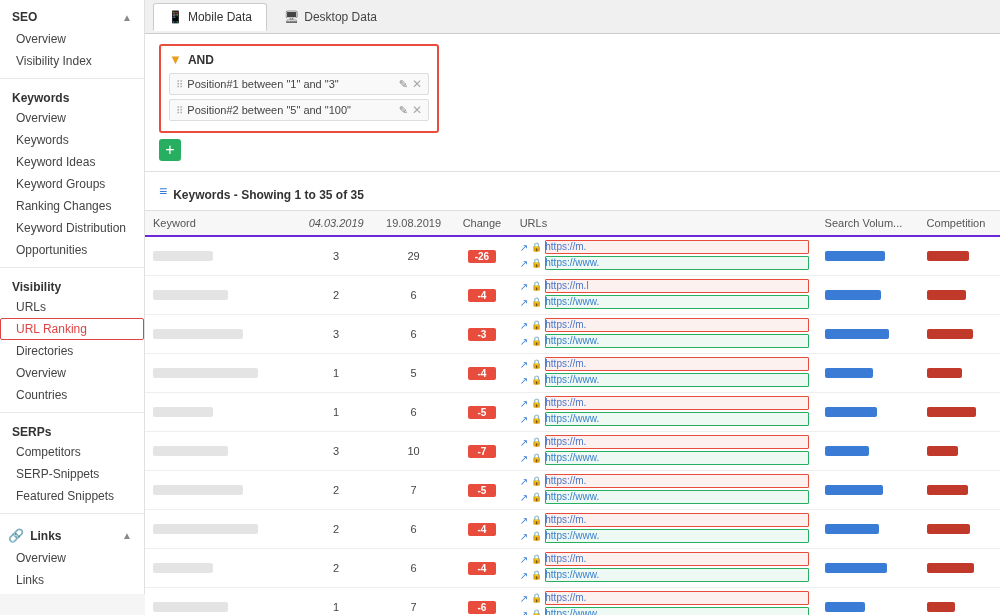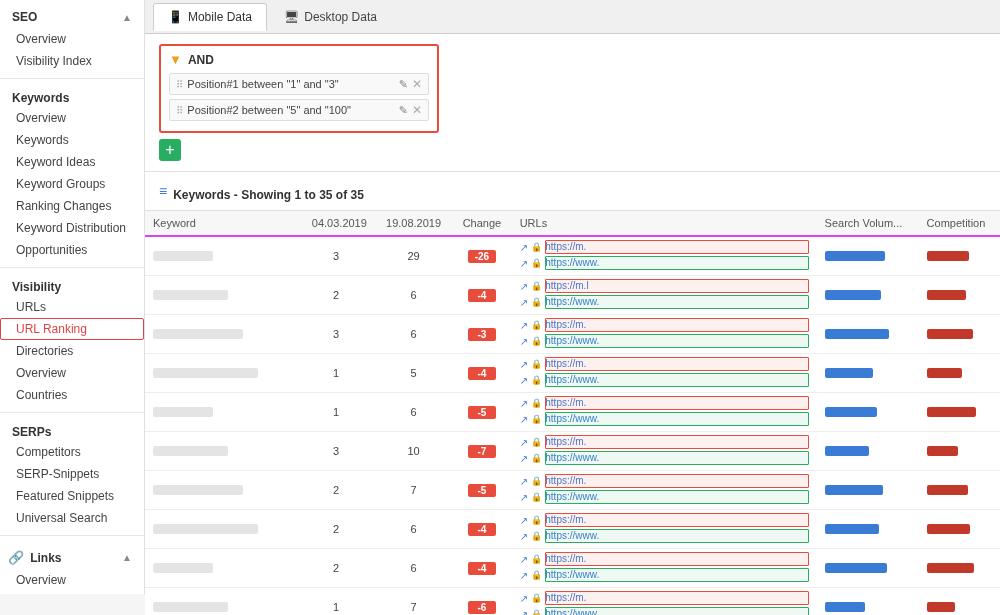--- a/index.html
+++ b/index.html
@@ -186,21 +186,21 @@
       font-size: 14px;
     }
 
     table {
       width: 100%;
       border-collapse: collapse;
       font-size: 11px;
     }
     thead th {
       background: #f7f7f7;
-      border-bottom: 2px solid #d946ef;
+      border-bottom: 2px solid #6d28d9;
       padding: 6px 8px;
       text-align: left;
       color: #555;
       font-weight: normal;
       white-space: nowrap;
       position: sticky;
       top: 0;
       z-index: 1;
     }
     tbody tr {
@@ -328,21 +328,20 @@
   <div class="sidebar-item"><span>Directories</span></div>
   <div class="sidebar-item"><span>Overview</span></div>
   <div class="sidebar-item"><span>Countries</span></div>
   <hr class="sidebar-divider">
   <div class="sidebar-section-header" style="padding:6px 12px 2px 12px; font-weight:bold; color:#333;">
     <span>SERPs</span>
   </div>
   <div class="sidebar-item"><span>Competitors</span></div>
   <div class="sidebar-item"><span>SERP-Snippets</span></div>
   <div class="sidebar-item"><span>Featured Snippets</span></div>
-  <div class="sidebar-item"><span>Universal Search</span></div>
   <hr class="sidebar-divider">
 
   <div class="sidebar-icon-section">
     <span style="color:#aaa; font-size:13px;">🔗</span>
     <span style="font-weight:bold; color:#333;">Links</span>
     <span class="chevron" style="margin-left:auto; color:#888; font-size:10px;">▲</span>
   </div>
   <div class="sidebar-item"><span>Overview</span></div>
   <div class="sidebar-item"><span>Links</span></div>
   <div class="sidebar-item"></div>
@@ -386,21 +385,21 @@
 
   <div class="table-area">
     <div class="table-header-row">
       <span class="list-icon">≡</span>
       <span class="table-title">Keywords - Showing 1 to 35 of 35</span>
     </div>
     <table>
       <thead>
         <tr>
           <th>Keyword</th>
-          <th style="text-align:right;">04.03.2019</th>
+          <th style="text-align:center;font-style:italic;">04.03.2019</th>
           <th style="text-align:center;">19.08.2019</th>
           <th style="text-align:center;">Change</th>
           <th>URLs</th>
           <th>Search Volum...</th>
           <th>Competition</th>
         </tr>
       </thead>
       <tbody id="table-body">
       <tr style="border-bottom: 1px solid rgb(238, 238, 238);">
     <td class="keyword-cell">

